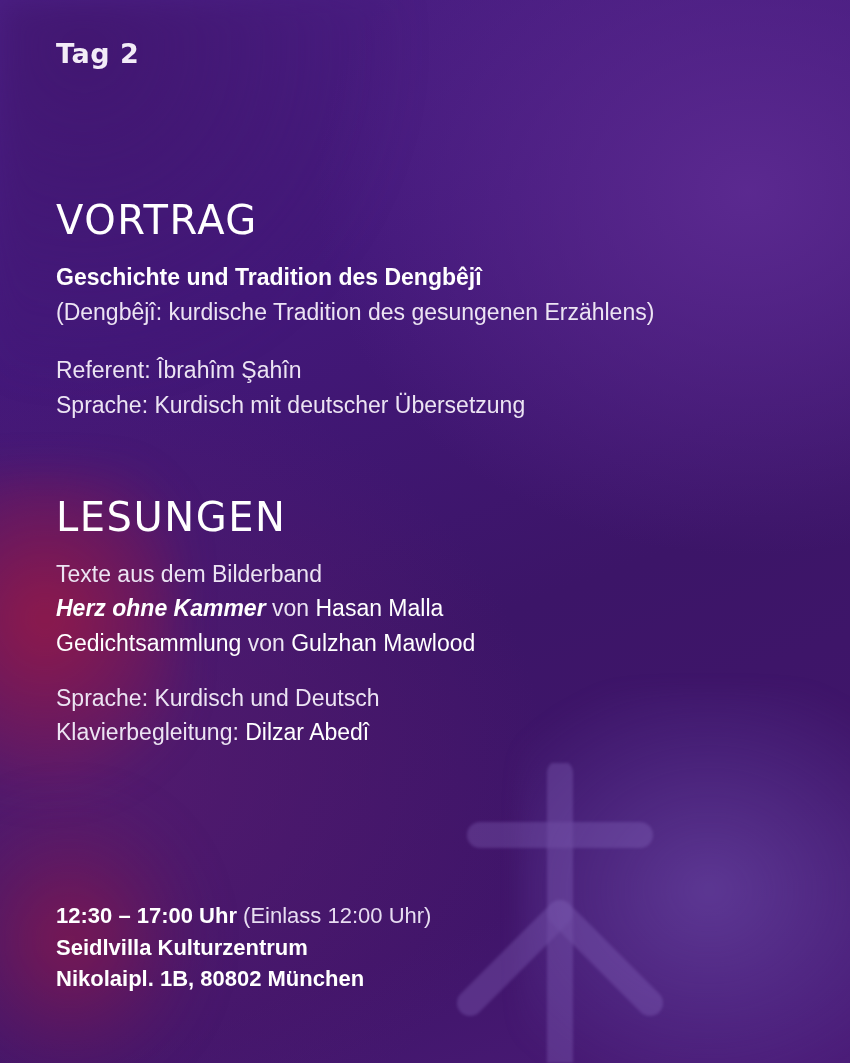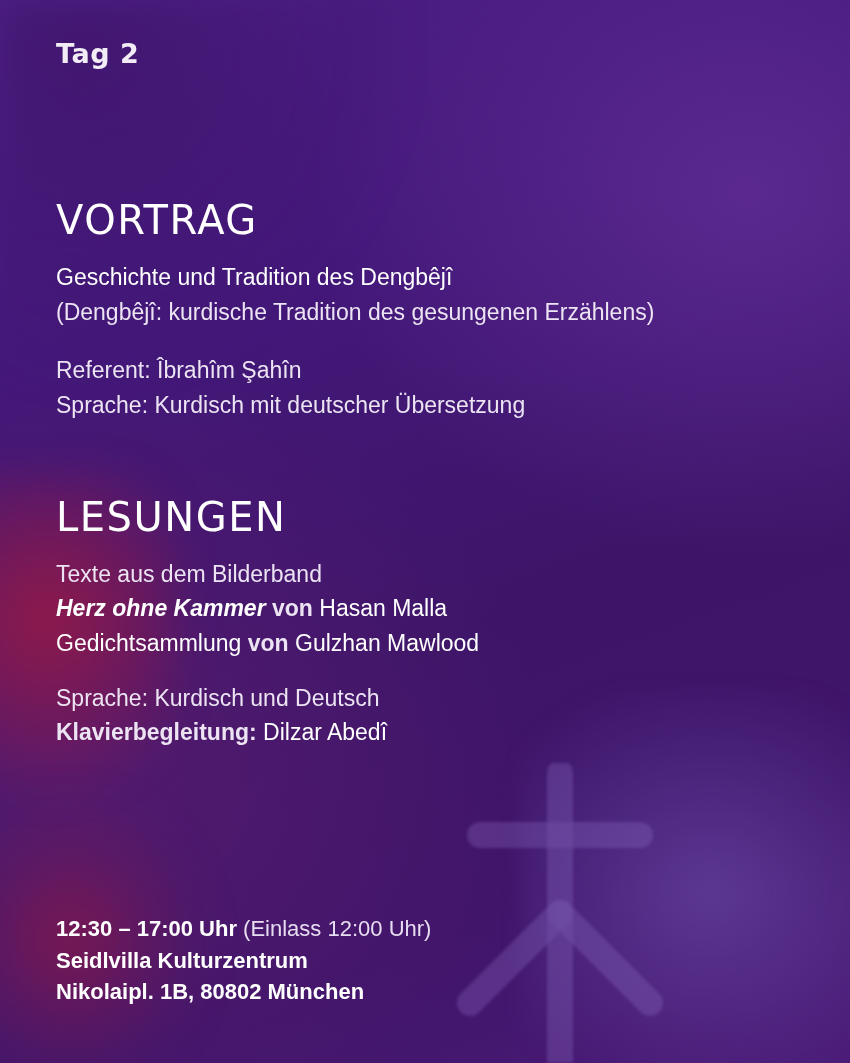--- a/index.html
+++ b/index.html
@@ -114,32 +114,32 @@
   .sec-vortrag { margin-top: 128px; }
   .sec-lesungen { margin-top: 72px; }
 
   .line {
     font-size: 23px;
     line-height: 1.42;
     color: #ece4f3;
     margin: 0 0 2px 2px;
     font-weight: 400;
   }
-  .line.bold { font-weight: 400; color: #ffffff; }
+  .line.bold { font-weight: 700; color: #ffffff; }
   .gap-sm { margin-top: 26px; }
   .gap-md { margin-top: 22px; }
 
   .mixed b { font-weight: 400; color: #ffffff; }
   .mixed i { font-style: italic; font-weight: 700; color: #ffffff; }
-  .mixed span.reg { font-weight: 700; color: #ece4f3; }
+  .mixed span.reg { font-weight: 400; color: #ece4f3; }
 
   .footer {
     position: absolute;
     left: 56px;
-    bottom: 55px;
+    bottom: 68px;
     z-index: 4;
   }
   .footer .fline {
     font-size: 22px;
     line-height: 1.44;
     color: #ffffff;
     font-weight: 700;
     margin: 0;
   }
   .footer .fline .light {

